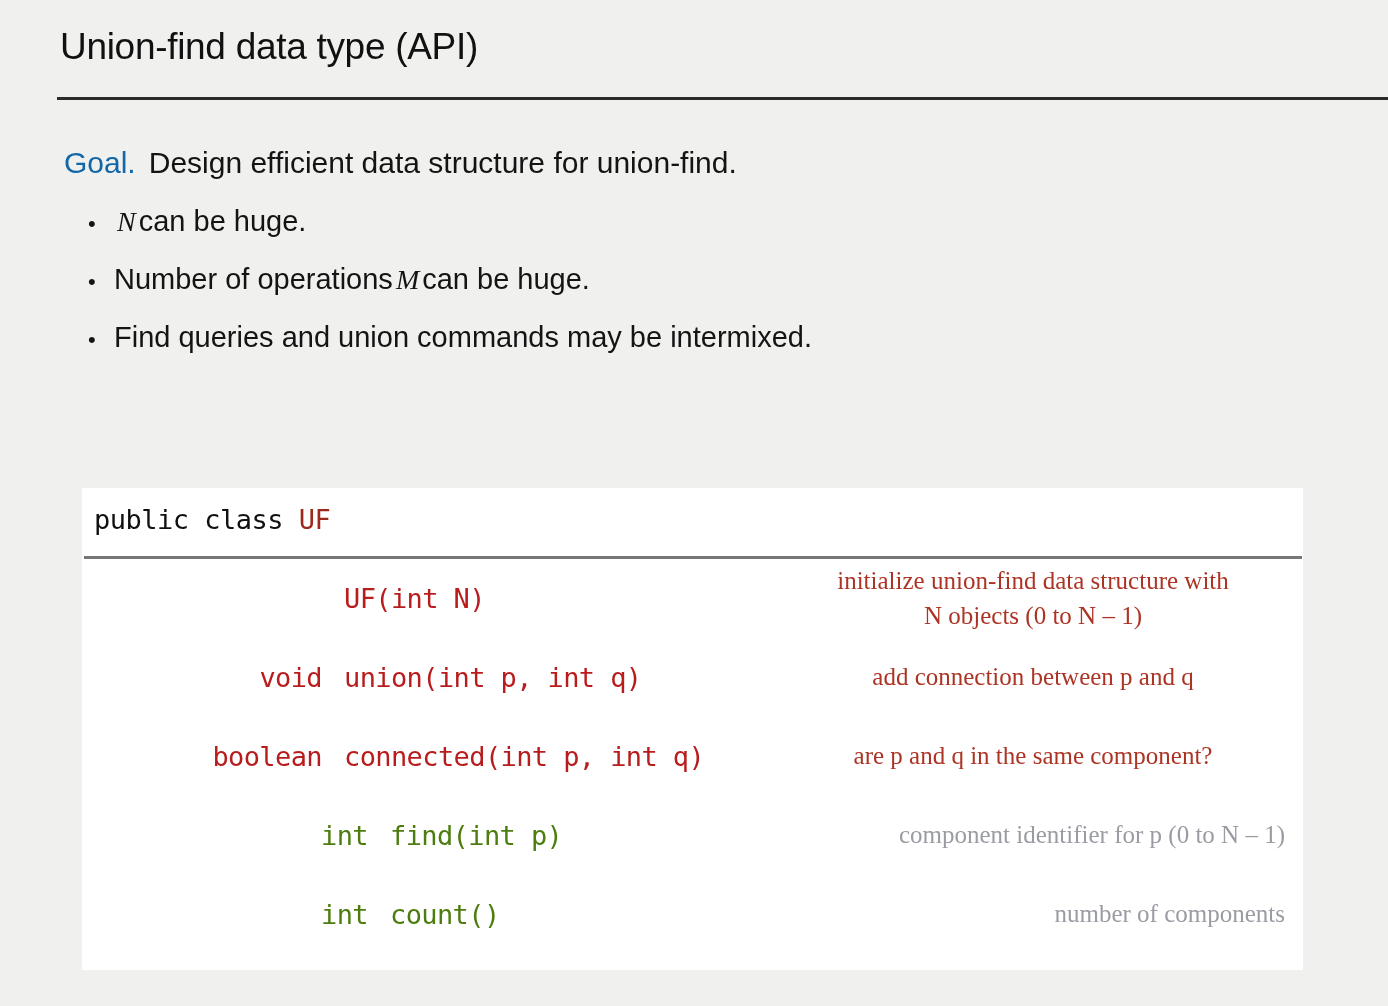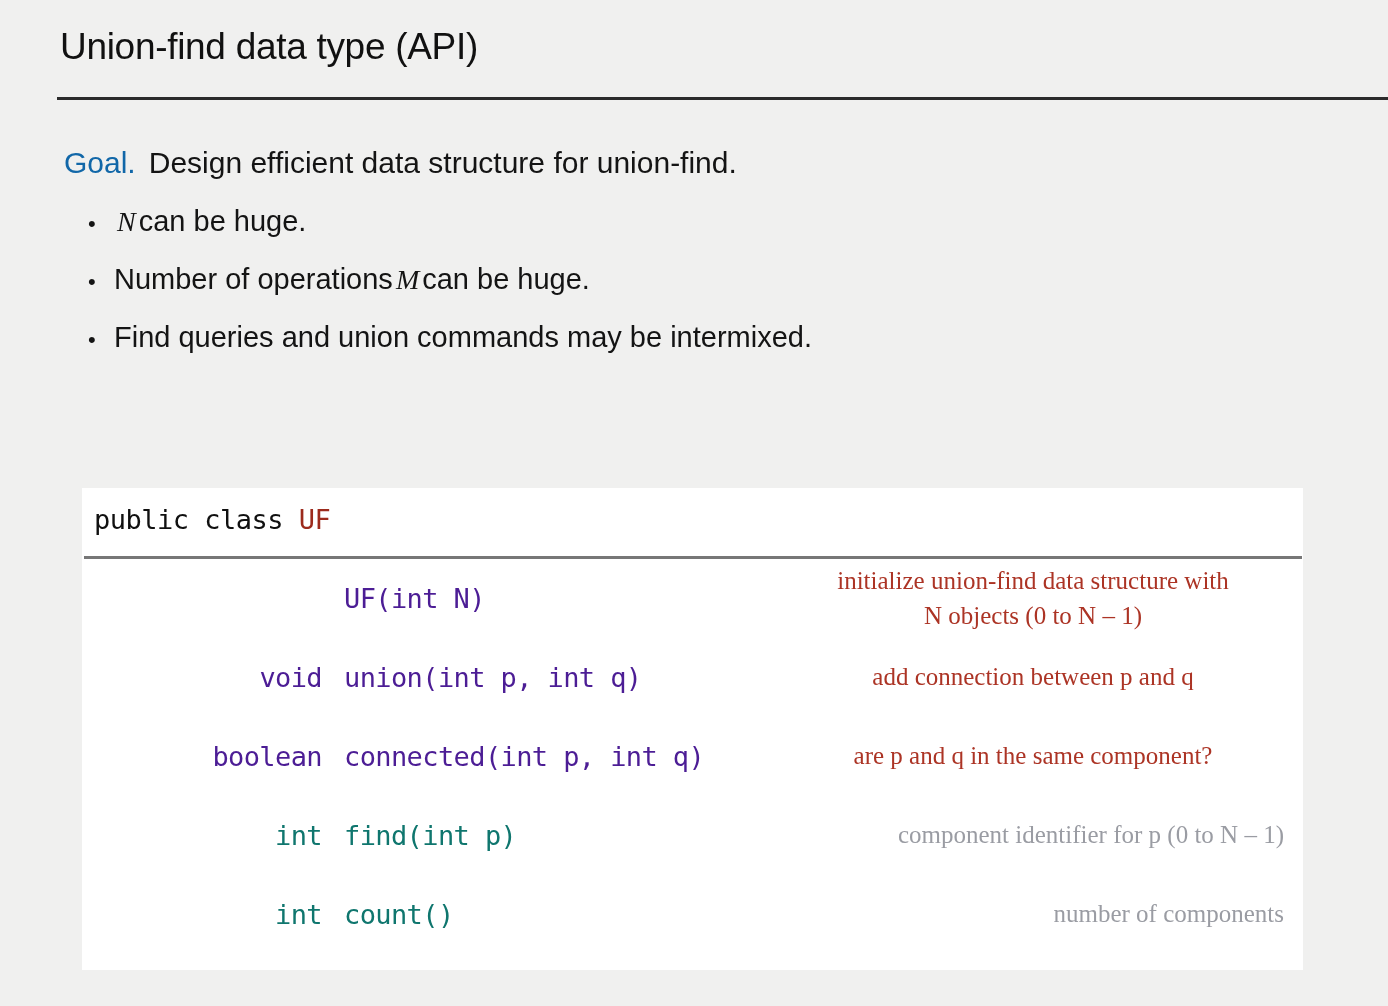--- a/index.html
+++ b/index.html
@@ -138,23 +138,23 @@
   }
   .col-desc {
     width: 520px;
     text-align: center;
     font-family: "Liberation Serif", serif;
     font-size: 25px;
     line-height: 1.38;
     padding-right: 18px;
     box-sizing: border-box;
   }
-  .row-active .col-sig { color: #4c1d95; }
+  .row-active .col-sig { color: #b91c1c; }
   .row-active .col-desc { color: #ac3425; }
-  .row-dim .col-sig { color: #0f766e; }
+  .row-dim .col-sig { color: #4d7c0f; padding-left: 46px; }
   .row-dim .col-desc { color: #9a9ca3; text-align: right; }
 </style>
 </head>
 <body>
 
 <div class="slide-title">Union-find data type (API)</div>
 <div class="title-rule"></div>
 
 <div class="goal-line">
   <span class="goal-label">Goal.</span><span class="goal-text">Design efficient data structure for union-find.</span>

